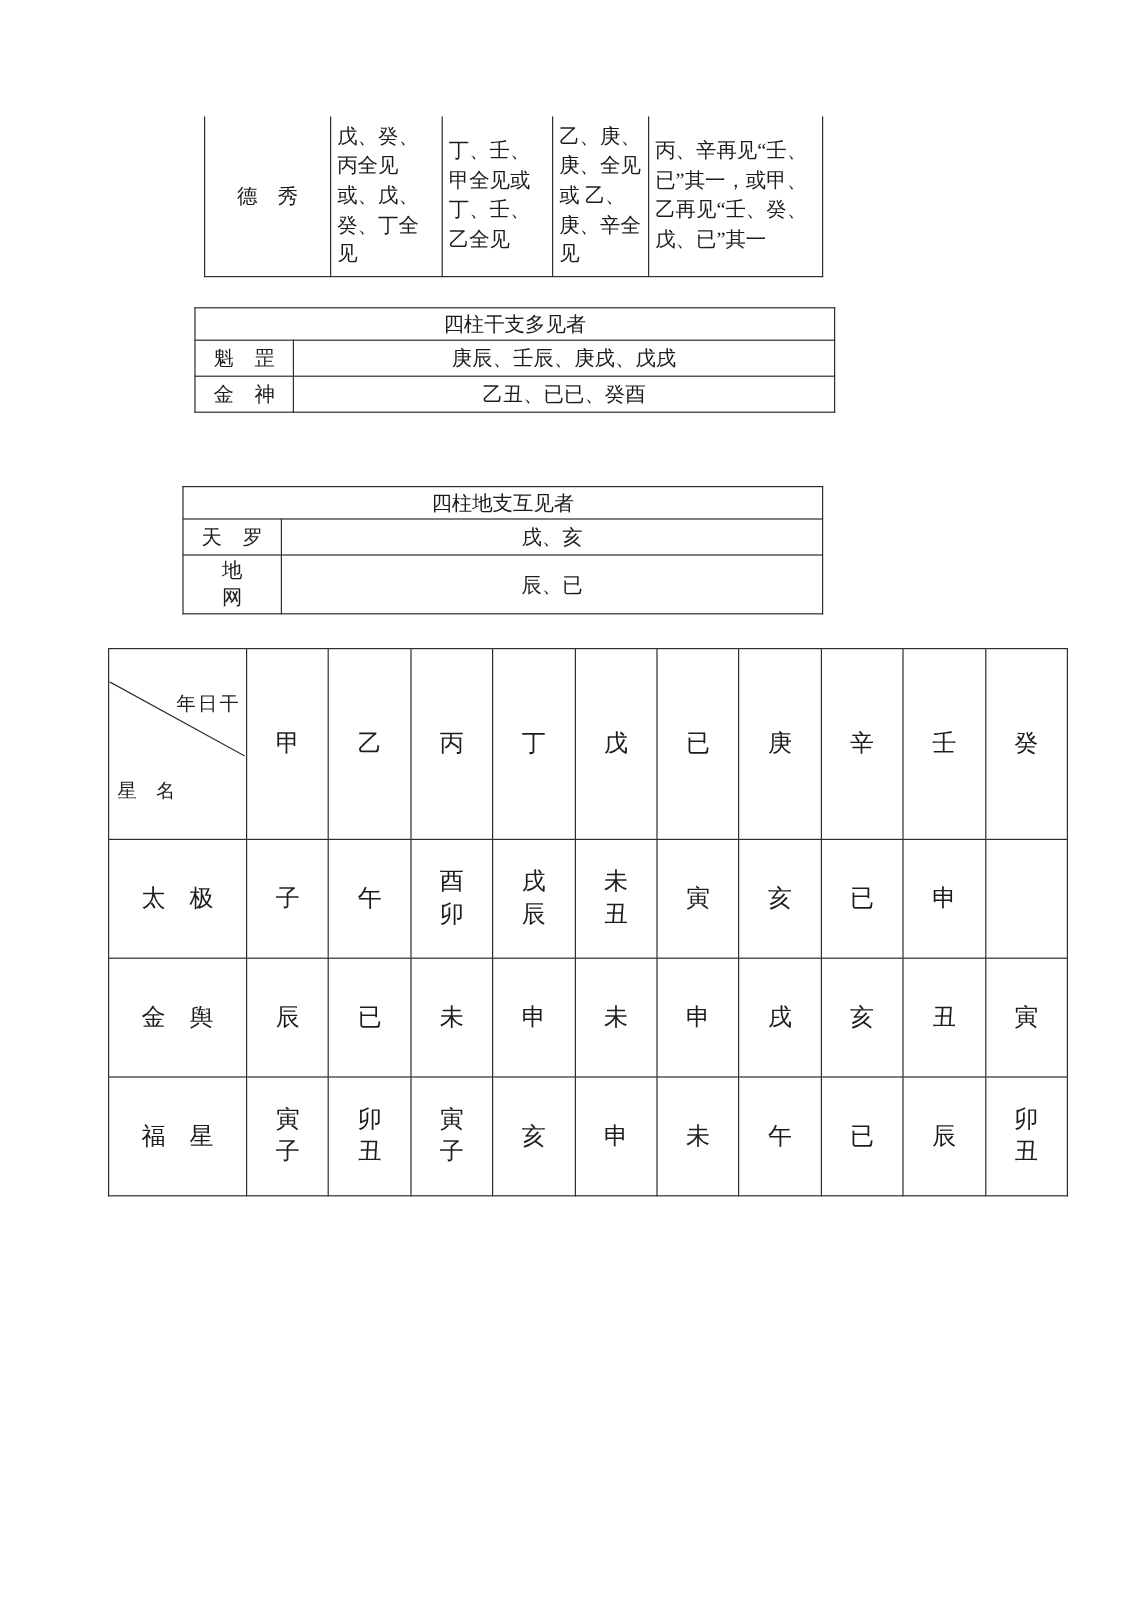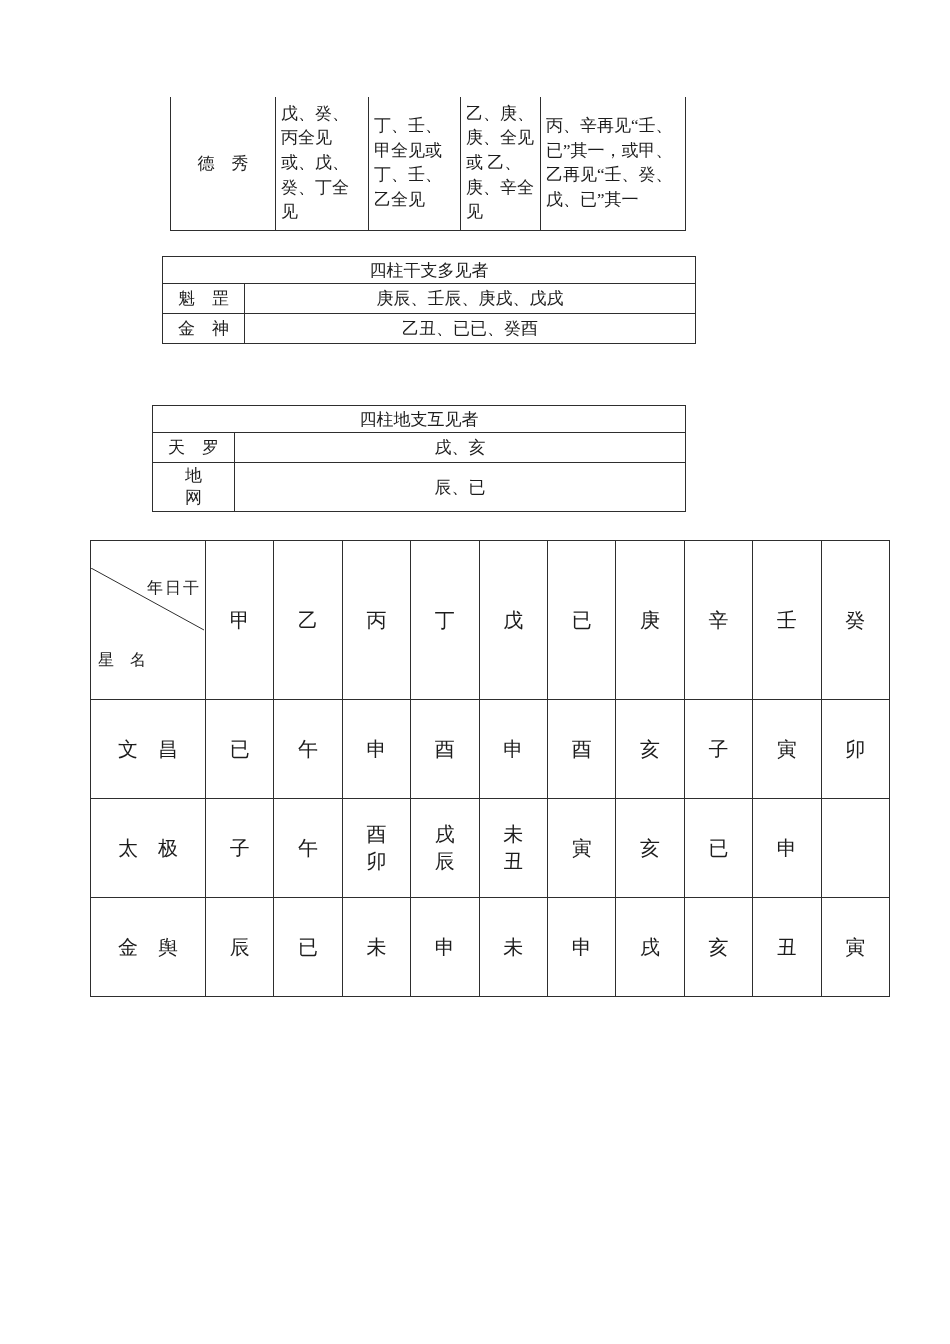--- a/index.html
+++ b/index.html
@@ -147,33 +147,20 @@
       <td>丙</td>
       <td>丁</td>
       <td>戊</td>
       <td>已</td>
       <td>庚</td>
       <td>辛</td>
       <td>壬</td>
       <td>癸</td>
     </tr>
     <tr class="drow">
-      <td>文　昌</td>
-      <td>已</td>
-      <td>午</td>
-      <td>申</td>
-      <td>酉</td>
-      <td>申</td>
-      <td>酉</td>
-      <td>亥</td>
-      <td>子</td>
-      <td>寅</td>
-      <td>卯</td>
-    </tr>
-    <tr class="drow">
       <td>太　极</td>
       <td>子</td>
       <td>午</td>
       <td>酉
 卯</td>
       <td>戌
 辰</td>
       <td>未
 丑</td>
       <td>寅</td>
@@ -188,15 +175,32 @@
       <td>已</td>
       <td>未</td>
       <td>申</td>
       <td>未</td>
       <td>申</td>
       <td>戌</td>
       <td>亥</td>
       <td>丑</td>
       <td>寅</td>
     </tr>
+    <tr class="drow">
+      <td>福　星</td>
+      <td>寅
+子</td>
+      <td>卯
+丑</td>
+      <td>寅
+子</td>
+      <td>亥</td>
+      <td>申</td>
+      <td>未</td>
+      <td>午</td>
+      <td>已</td>
+      <td>辰</td>
+      <td>卯
+丑</td>
+    </tr>
   </tbody>
     </table>
 </div>
 
 </body></html>

